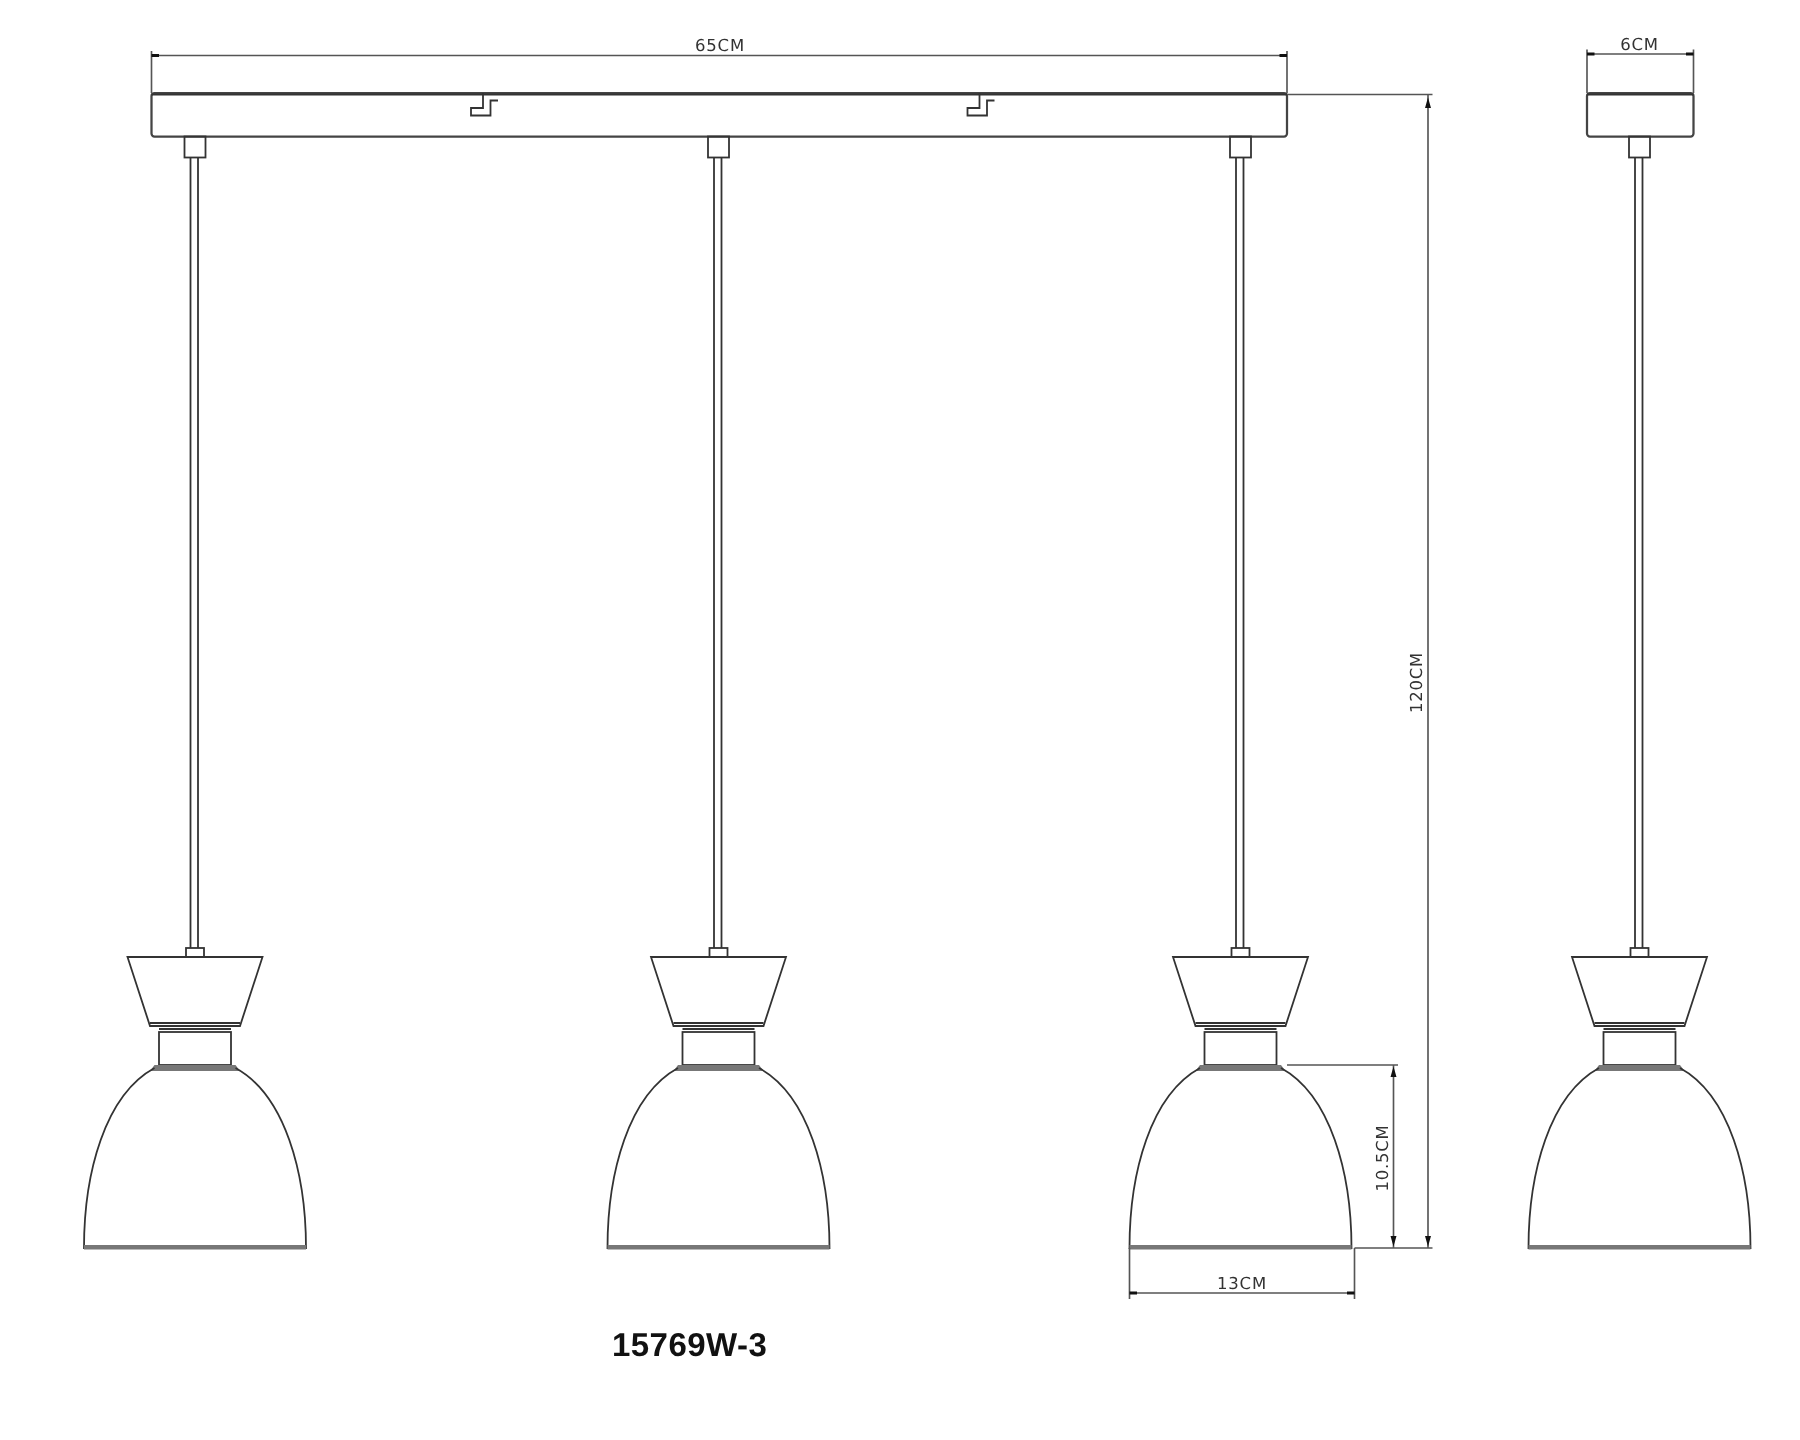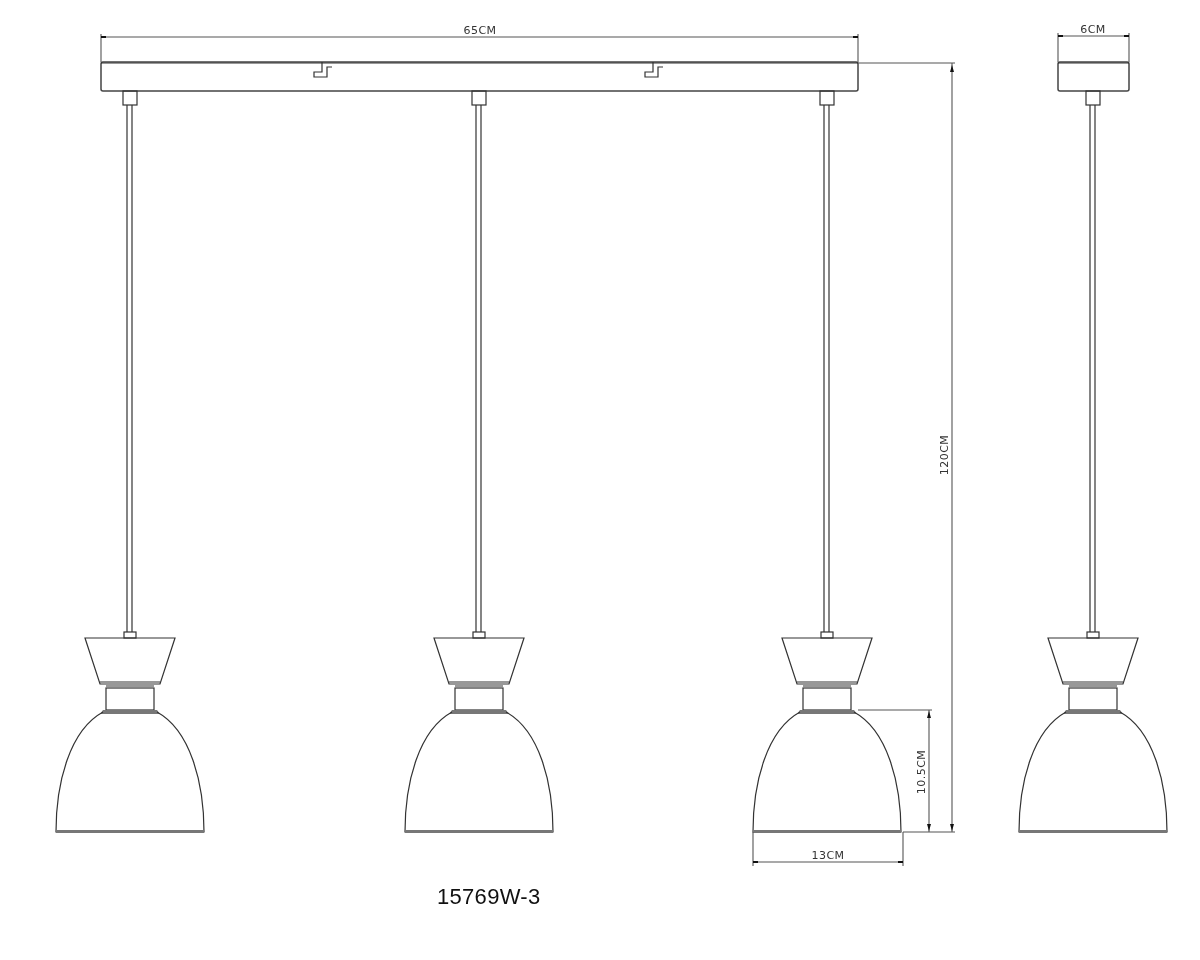--- a/index.html
+++ b/index.html
@@ -1,19 +1,19 @@
 <!DOCTYPE html>
 <html><head>
 <meta charset="utf-8">
 <style>
   html, body { margin: 0; padding: 0; background: #ffffff; }
   body { width: 1200px; height: 960px; position: relative; overflow: hidden; font-family: "Liberation Sans", sans-serif; }
   #drawing { position: absolute; left: 0; top: 0; width: 1200px; height: 960px; }
   .dim-text { font-family: "DejaVu Sans", sans-serif; font-size: 11px; fill: #333; letter-spacing: 0.5px; }
-  .model { position: absolute; left: 437px; top: 884px; font-family: "Liberation Sans", sans-serif; font-size: 22px; color: #111; letter-spacing: 0.3px; }
+  .model { position: absolute; left: 408px; top: 884px; font-family: "Liberation Sans", sans-serif; font-size: 22px; color: #111; letter-spacing: 0.3px; font-weight: bold; }
   .ln { stroke: #333; stroke-width: 1.2; fill: none; }
   .ln2 { stroke: #444; stroke-width: 1.5; fill: none; }
   .dim { stroke: #555; stroke-width: 1.1; fill: none; }
   .band { fill: #777; }
 </style>
 </head>
 <body>
 
 <svg id="drawing" viewBox="0 0 1200 960" xmlns="http://www.w3.org/2000/svg">
   <defs>

